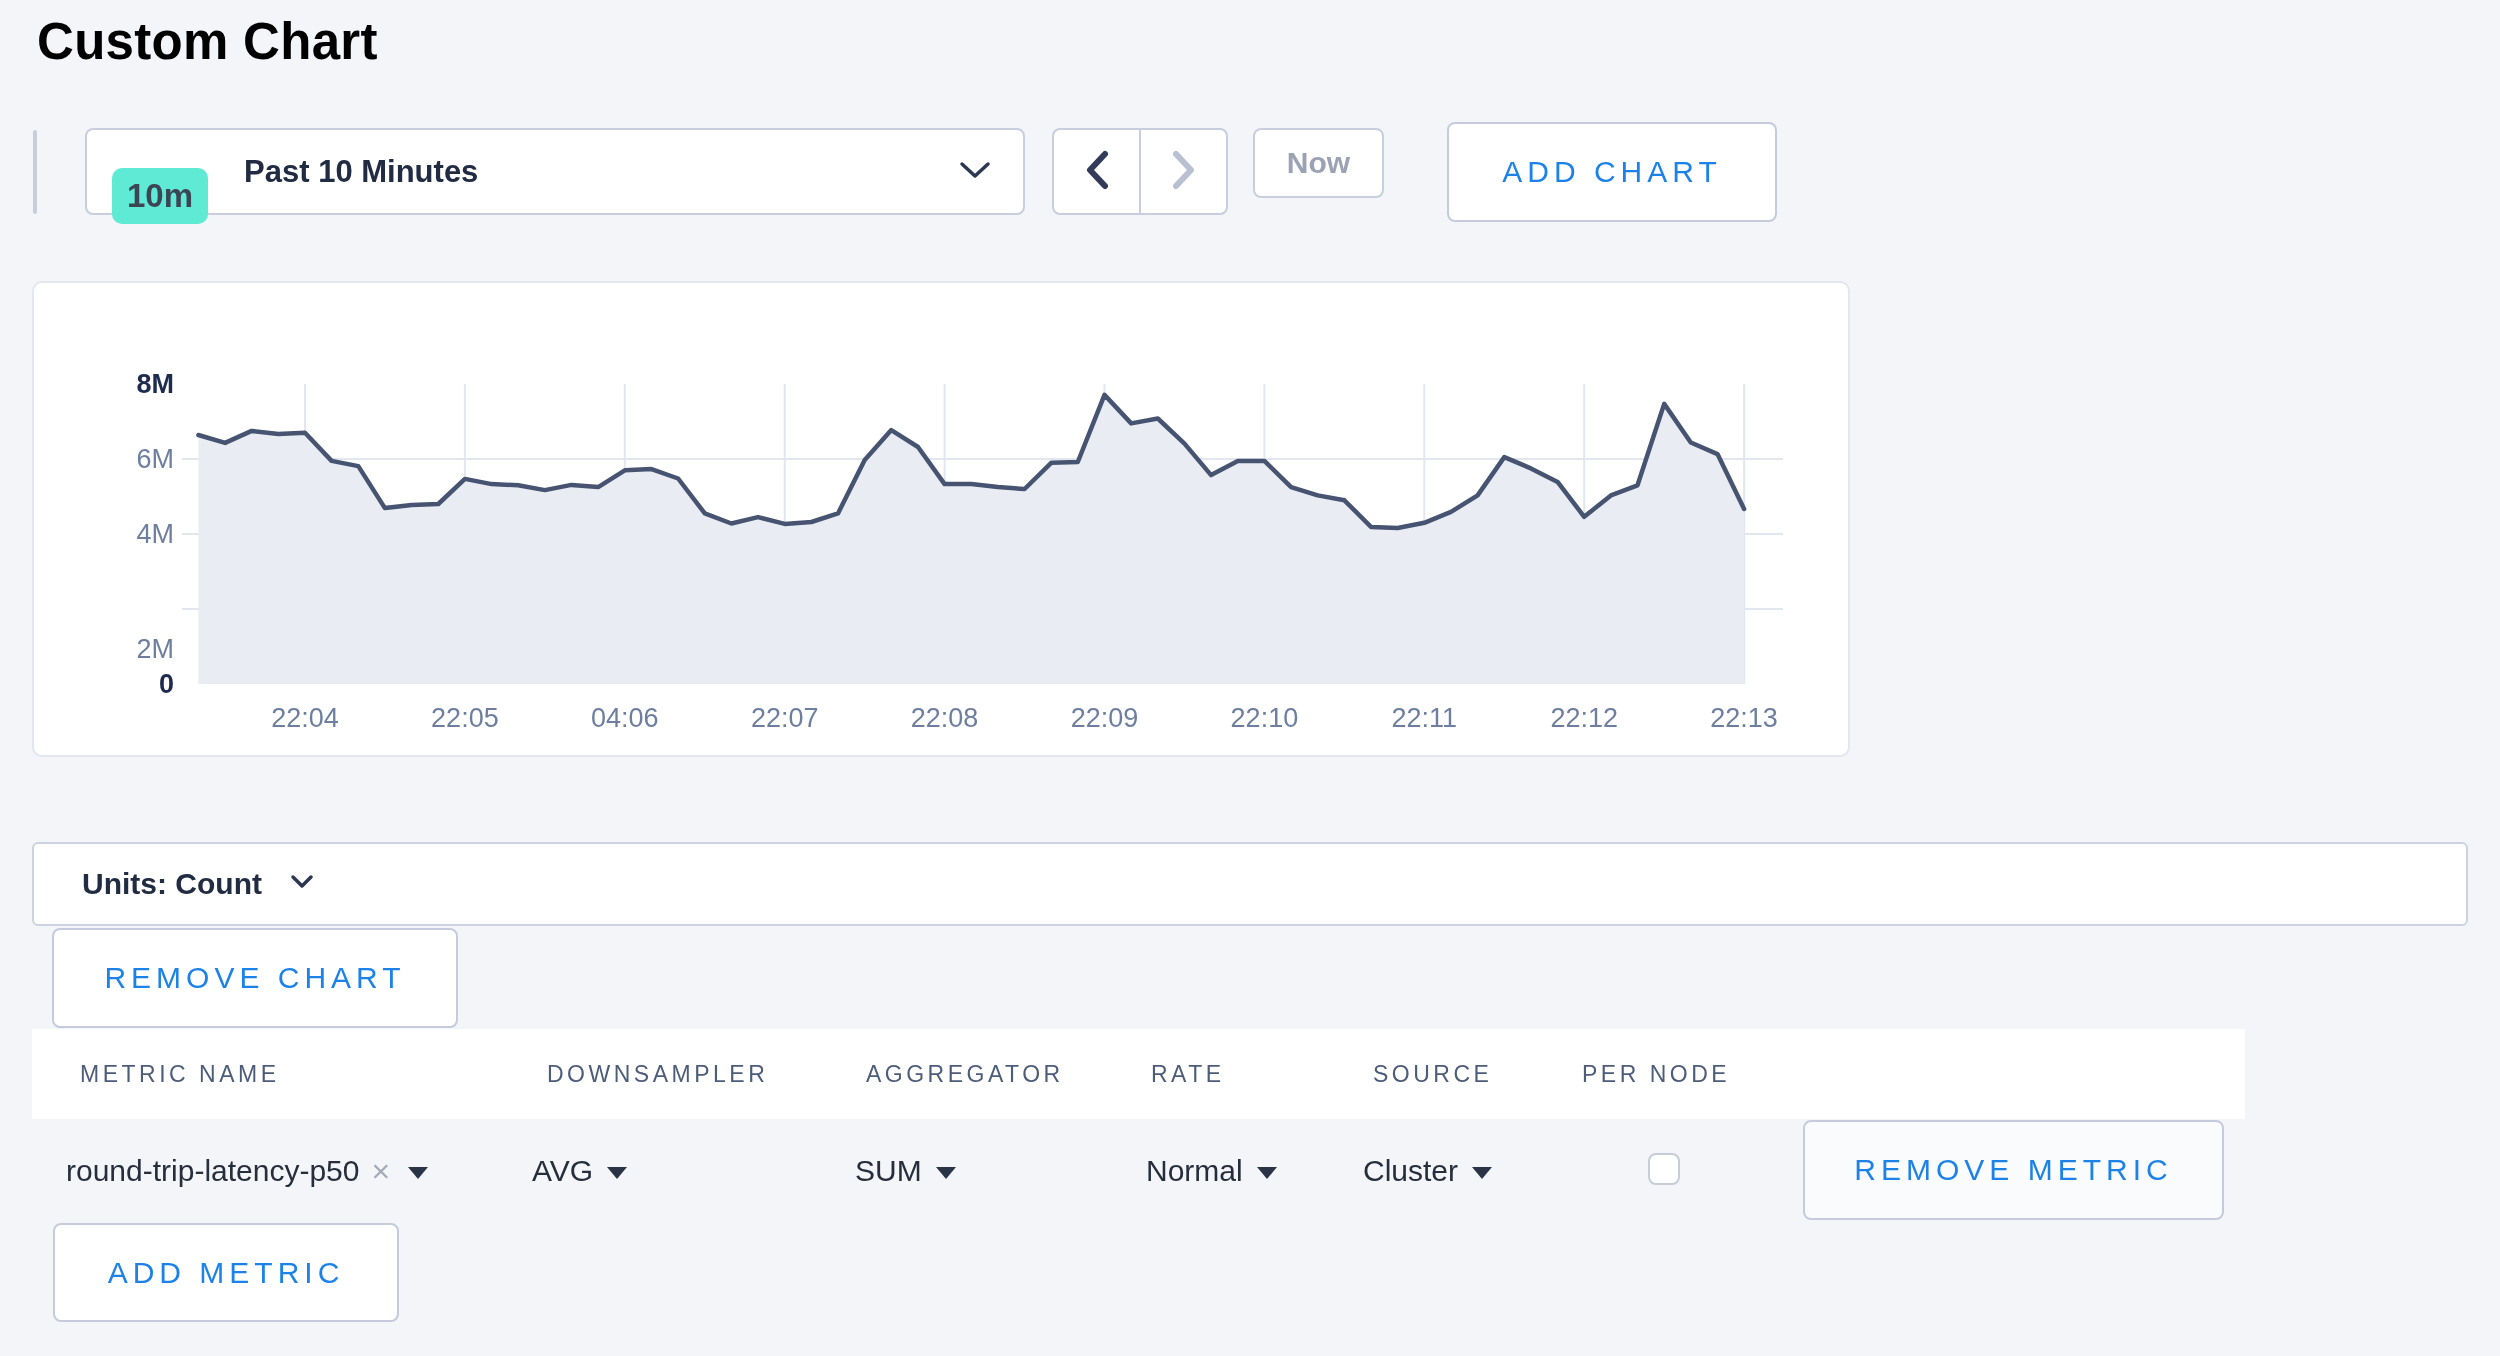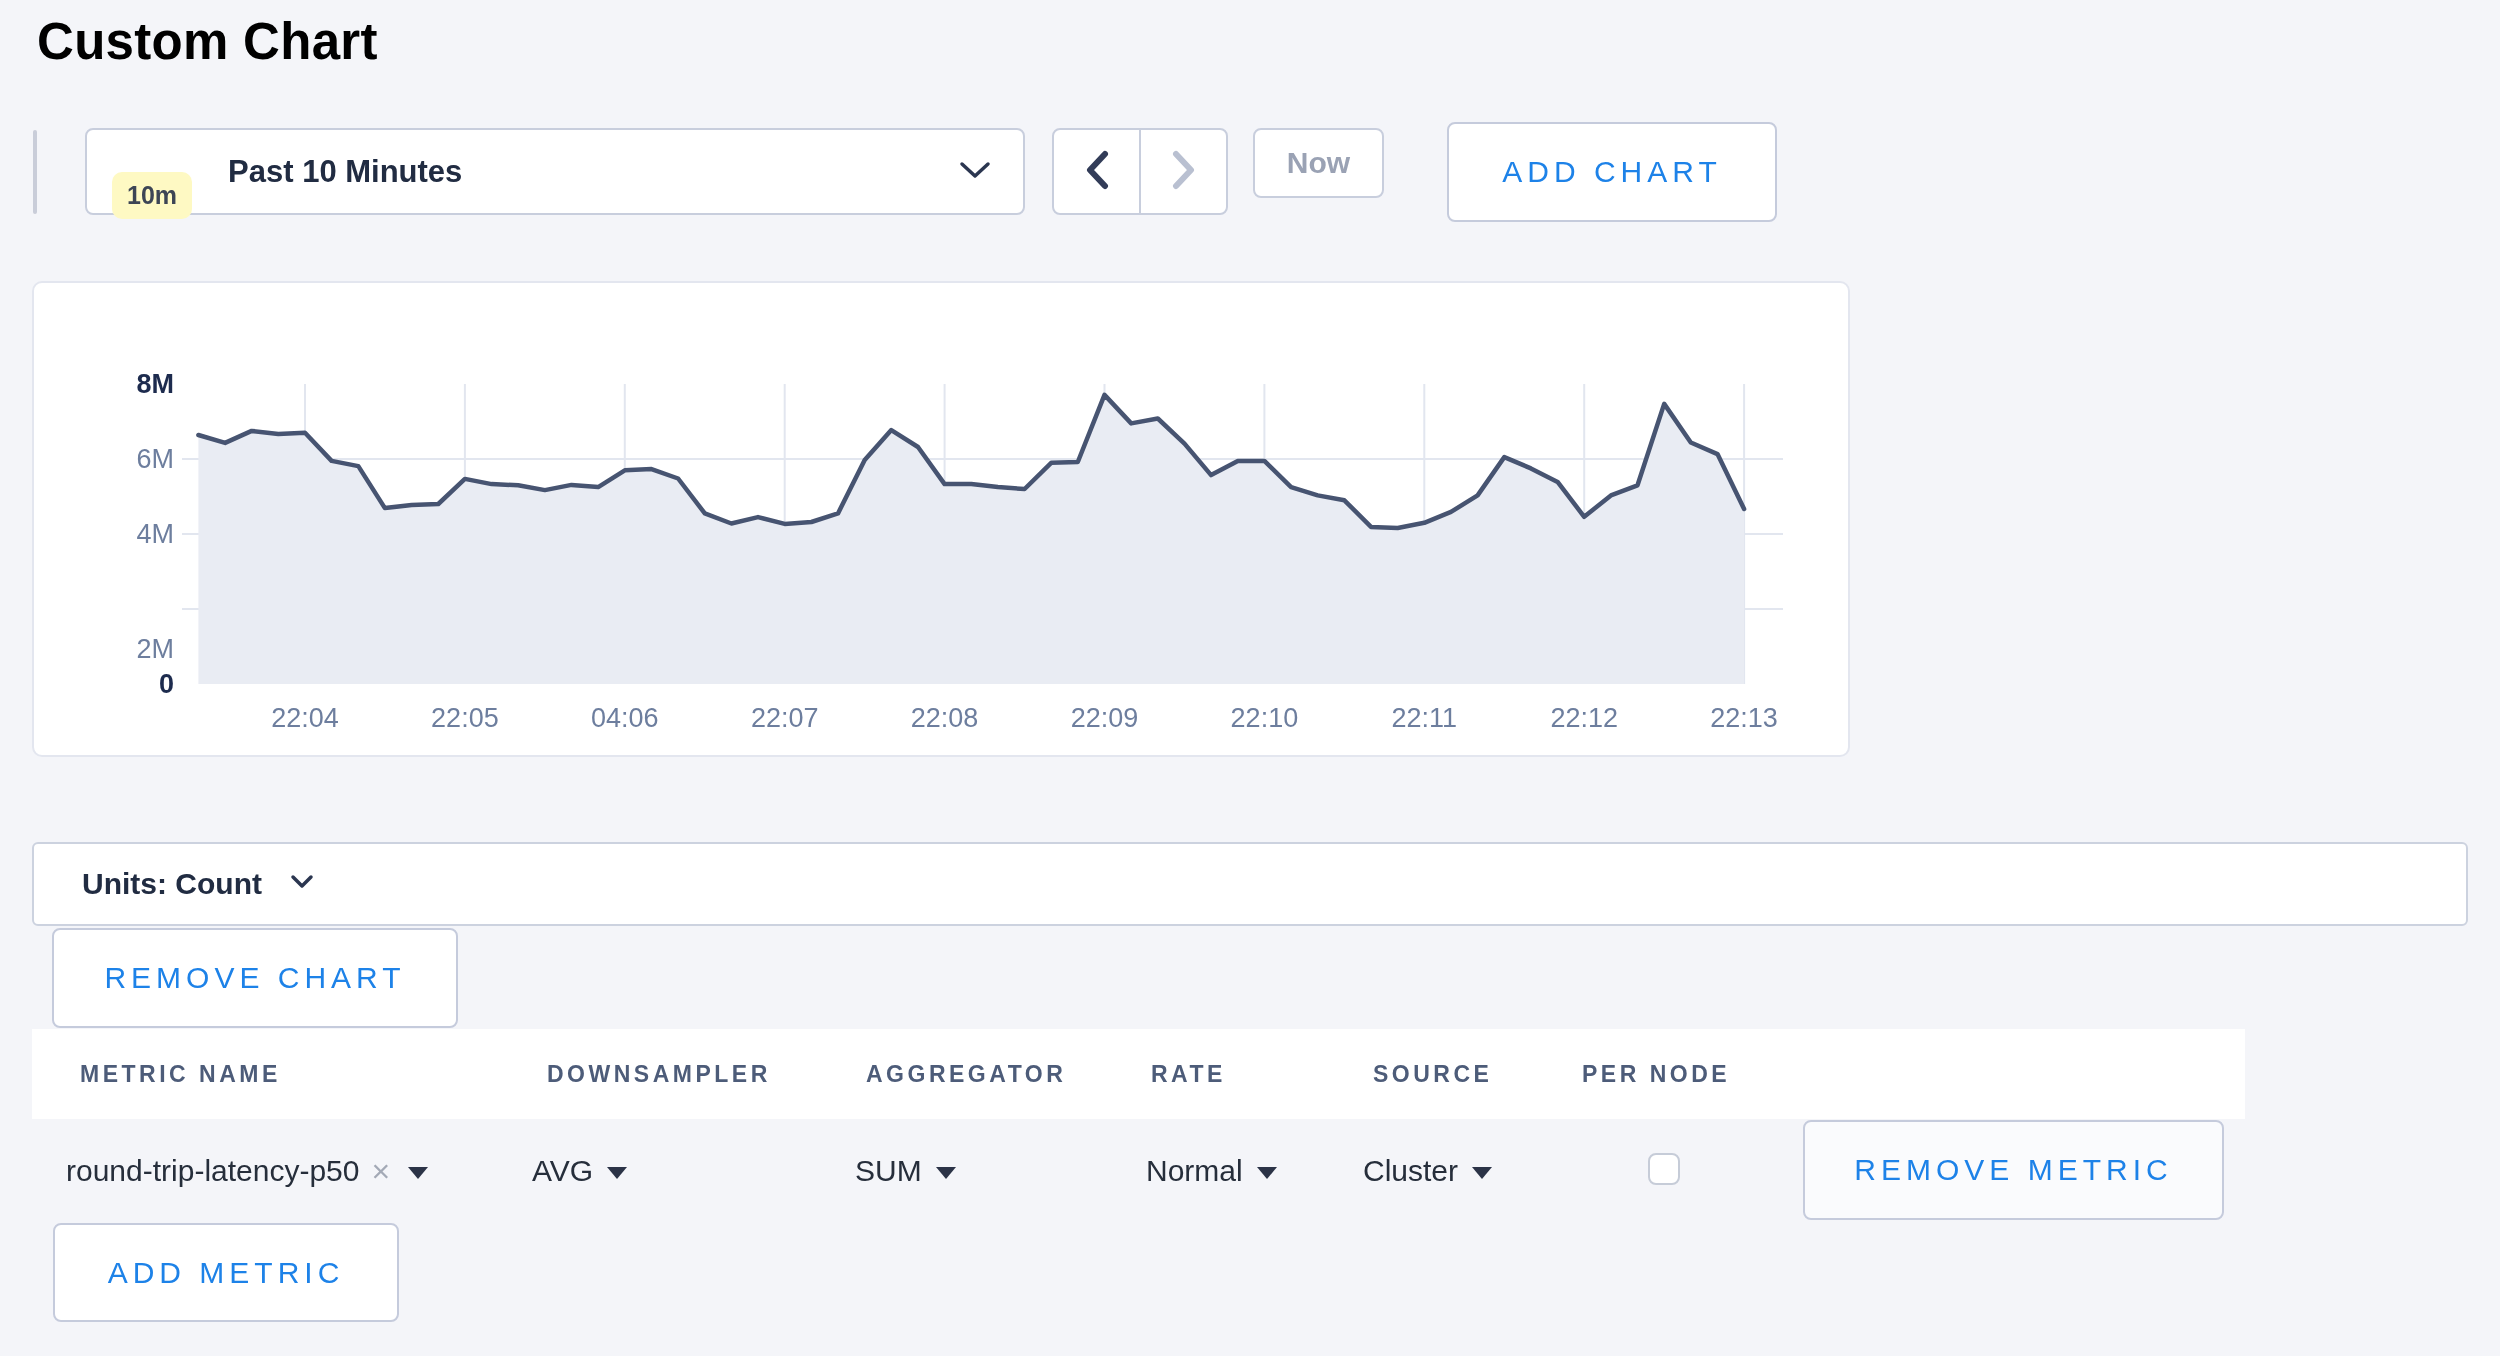--- a/index.html
+++ b/index.html
@@ -6,21 +6,21 @@
   .app{position:relative;width:2500px;height:1356px;background:#f4f5f9;
        font-family:"Liberation Sans",sans-serif;overflow:hidden;}
   .abs{position:absolute;}
 
   .page-title{left:37px;top:12px;font-size:51px;font-weight:700;color:#000000;letter-spacing:.3px;}
 
   .toolbar-divider{left:33px;top:130px;width:4px;height:84px;background:#c9cdd9;border-radius:2px;}
 
   .ctl{background:#fff;border:2px solid #c8cedd;border-radius:8px;box-sizing:border-box;}
   .time-selector{left:85px;top:128px;width:940px;height:87px;display:flex;align-items:center;cursor:pointer;}
-  .tw-badge{margin-left:25px;background:#fef9c3;color:#3d4555;font-weight:700;font-size:25px;
+  .tw-badge{margin-left:25px;background:#5eead4;color:#3d4555;font-weight:700;font-size:33px;
             padding:9px 15px;border-radius:10px;margin-top:48px;}
   .tw-label{margin-left:36px;font-size:31px;font-weight:700;color:#212c42;}
   .chev-right{position:absolute;right:32px;top:50%;transform:translateY(-50%);}
 
   .pager{left:1052px;top:128px;width:176px;height:87px;display:flex;overflow:hidden;}
   .pager-cell{width:50%;display:flex;align-items:center;justify-content:center;cursor:pointer;}
   .pager-cell.first{border-right:2px solid #c8cedd;}
 
   .now-btn{left:1253px;top:128px;width:131px;height:70px;display:flex;align-items:center;justify-content:center;
            font-size:30px;font-weight:700;color:#9aa2b4;cursor:pointer;}
@@ -39,21 +39,21 @@
   .y-tick{position:absolute;width:110px;text-align:right;font-size:27px;color:#6d7e9e;line-height:34px;}
   .y-tick.bold{color:#1d2b4e;font-weight:700;}
   .x-tick{position:absolute;width:140px;text-align:center;font-size:27px;color:#6d7e9e;}
 
   .units-bar{left:32px;top:842px;width:2436px;height:84px;background:#fff;border:2px solid #ccd2df;
              border-radius:6px;box-sizing:border-box;display:flex;align-items:center;padding-left:48px;cursor:pointer;}
   .units-label{font-size:30px;font-weight:700;color:#212c42;}
   .units-bar .chev{margin-left:28px;}
 
   .table-head{left:32px;top:1029px;width:2213px;height:90px;background:#fff;}
-  .th{position:absolute;top:50%;transform:translateY(-50%);font-size:23px;font-weight:700;
+  .th{position:absolute;top:50%;transform:translateY(-50%);font-size:23px;font-weight:400;
       letter-spacing:3.5px;color:#4d5c79;white-space:nowrap;}
 
   .cell{position:absolute;top:1150px;height:42px;display:flex;align-items:center;
         font-size:30px;color:#262e3b;white-space:nowrap;cursor:pointer;}
   .caret{width:0;height:0;border-left:10px solid transparent;border-right:10px solid transparent;
          border-top:12px solid #2b3347;margin-left:18px;margin-top:4px;}
   .clear-x{color:#a3a9b6;font-size:32px;margin-left:12px;cursor:pointer;}
   .checkbox{left:1648px;top:1153px;width:32px;height:32px;background:#fff;border:2px solid #c6ccd8;
             border-radius:8px;box-sizing:border-box;cursor:pointer;}
 </style>

